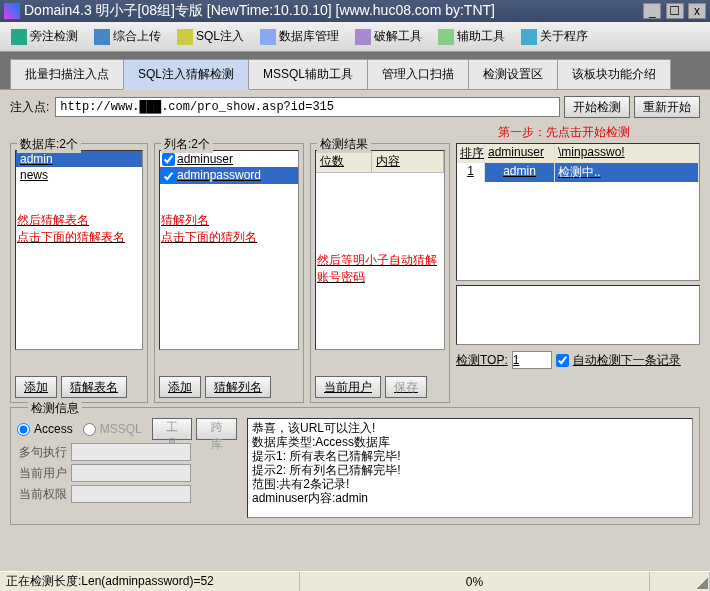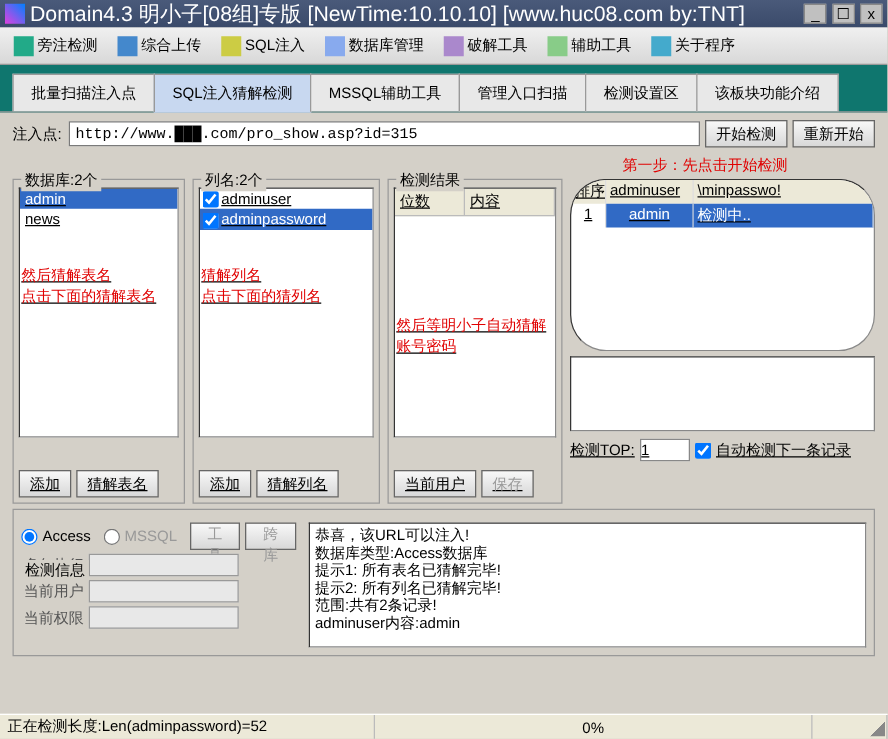--- a/index.html
+++ b/index.html
@@ -1,24 +1,24 @@
 <!DOCTYPE html>
 <html><head>
 <meta charset="utf-8">
 <style>
 * { box-sizing: border-box; margin: 0; padding: 0; font-family: "Microsoft YaHei", SimSun, Arial, sans-serif; font-size: 12px; }
 body { background: #d4d0c8; width: 710px; height: 591px; overflow: hidden; }
 .titlebar { background: linear-gradient(#4a5a7a,#3a4a6a); color: #fff; height: 22px; display: flex; align-items: center; padding: 0 4px; }
 .titlebar .icon { width: 16px; height: 16px; background: linear-gradient(45deg,#e040e0,#0080ff); margin-right: 4px; }
-.titlebar .title { flex: 1; font-size: 17px; }
+.titlebar .title { flex: 1; font-size: 14px; }
 .titlebar .winbtns span { display:inline-block; width:18px; height:16px; background:#c0c0c0; border:1px solid #888; text-align:center; line-height:14px; margin-left:1px; color:#000; cursor:pointer;}
 .toolbar { background: linear-gradient(#f0f0f0,#d8d8d8); height: 30px; display: flex; align-items: center; padding: 2px 4px; border-bottom: 1px solid #999; }
 .toolbar .tbtn { display:flex; align-items:center; padding: 2px 6px; margin-right: 2px; cursor: pointer; border:1px solid transparent; }
 .toolbar .ticon { width:16px; height:16px; margin-right:3px; display:inline-block; }
-.tabs { background:#0f766e; padding: 6px 10px 0 10px; border-bottom:1px solid #999; }
+.tabs { background:#737373; padding: 6px 10px 0 10px; border-bottom:1px solid #999; }
 .tab { display:inline-block; padding: 6px 14px; border:1px solid #999; border-bottom:none; background:#e8e8e8; margin-right:-1px; cursor:pointer; position:relative; top:1px;}
 .tab.active { background:#c8d8f0; border-bottom:1px solid #c8d8f0; }
 .urlrow { display:flex; align-items:center; padding: 6px 10px; gap:4px; }
 .urlrow label { margin-right:2px; }
 .urlrow input[type=text] { flex:1; height:20px; border:1px solid #7a7a7a; padding:0 4px; background:#fff; font-family: "Courier New", monospace;}
 .btn { height:22px; border:1px solid #666; background:linear-gradient(#f8f8f8,#d8d8d8); padding:0 8px; cursor:pointer; }
 .btn:disabled, .btn.disabled { color:#999; }
 .ann-red { color:#e00000; font-size:12px; }
 .mainarea { display:flex; padding: 0 10px; gap:6px;text-decoration:underline; }
 .groupbox { border:1px solid #999; position:relative; padding:6px 4px 4px 4px; }
@@ -29,21 +29,21 @@
 .chklist .item { padding-left:2px; }
 .chklist input[type=checkbox]{ vertical-align:middle; margin-right:2px;}
 .btrow { display:flex; gap:4px; margin-top:4px; }
 .detect-head { display:flex; background:#ece9d8; border-bottom:1px solid #bbb; }
 .detect-head .col { border-right:1px solid #bbb; padding:2px 4px; font-size:12px;}
 .sorttable { font-family:"Courier New",monospace; font-size:12px;}
 .sorttable .hrow, .sorttable .drow { display:flex; }
 .sorttable .hrow div, .sorttable .drow div { padding:1px 3px; border-right:1px solid #ddd; white-space:nowrap; overflow:hidden;}
 .sorttable .drow .cval.sel { background:#316ac5; color:#fff; }
 .infobox { margin:4px 10px; border:1px solid #999; position:relative; padding:10px 6px 6px 6px; }
-.infobox > .legend { position:absolute; top:-8px; left:6px; background:#d4d0c8; padding:0 3px;margin-top:48px;}
+.infobox > .legend { position:absolute; top:-8px; left:17px; background:#d4d0c8; padding:0 3px;}
 .inforow { display:flex; align-items:center; margin-bottom:3px; gap:4px;}
 .inforow label { width:50px; color:#555; text-align:right;}
 .inforow input[type=text]{ width:120px; height:18px; border:1px solid #999; background:#fff;}
 .inforow input[type=text]:disabled{ background:#e8e8e8;}
 .msgarea { background:#fff; border:1px inset #888; padding:2px 4px; font-family:SimSun,monospace; font-size:12px; line-height:14px; flex:1; height:100px; overflow:auto;}
 .statusbar { position:absolute; bottom:0; left:0; right:0; height:20px; background:#ece9d8; border-top:1px solid #fff; display:flex; align-items:center; font-size:12px;}
 .statusbar .cell { border-right:1px solid #bbb; padding:0 6px; height:100%; display:flex; align-items:center;}
 .resize { position:absolute; right:2px; bottom:2px; width:12px; height:12px; background:linear-gradient(135deg,transparent 50%,#888 50%);}
 </style>
 </head>
@@ -148,21 +148,21 @@
     </div>
     <div class="ann-red" style="margin-top:-100px; position:relative; pointer-events:none; padding:2px; white-space:normal;">然后等明小子自动猜解账号密码</div>
     <div style="height:84px;"></div>
     <div class="btrow">
       <button class="btn">当前用户</button>
       <button class="btn disabled">保存</button>
     </div>
   </div>
 
   <div style="flex:1; display:flex; flex-direction:column;">
-    <div class="listbox sorttable" style="height:138px;border-radius:29px;">
+    <div class="listbox sorttable" style="height:138px;">
       <div class="hrow" style="background:#ece9d8;">
         <div style="width:28px;">排序</div>
         <div style="width:70px;">adminuser</div>
         <div style="flex:1;">\minpasswo!</div>
       </div>
       <div class="drow">
         <div style="width:28px; text-align:center;">1</div>
         <div class="cval sel" style="width:70px; text-align:center;">admin</div>
         <div class="cval sel" style="flex:1;">检测中..</div>
       </div>

